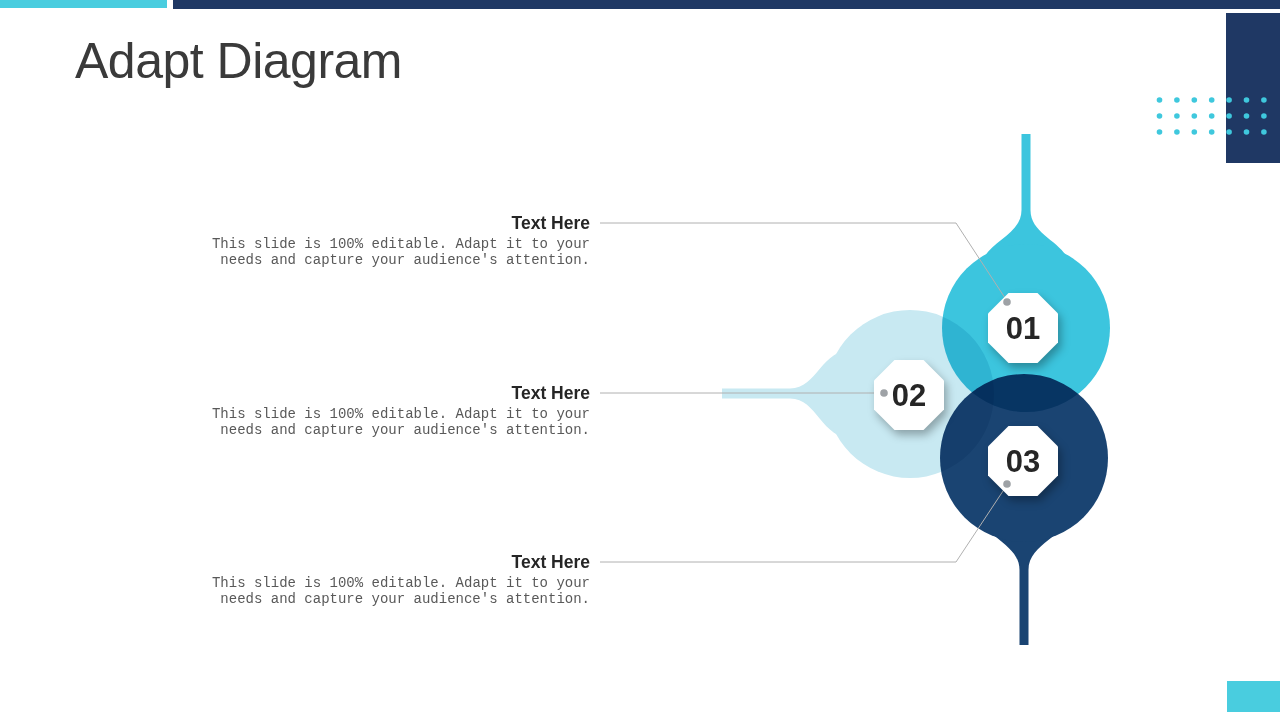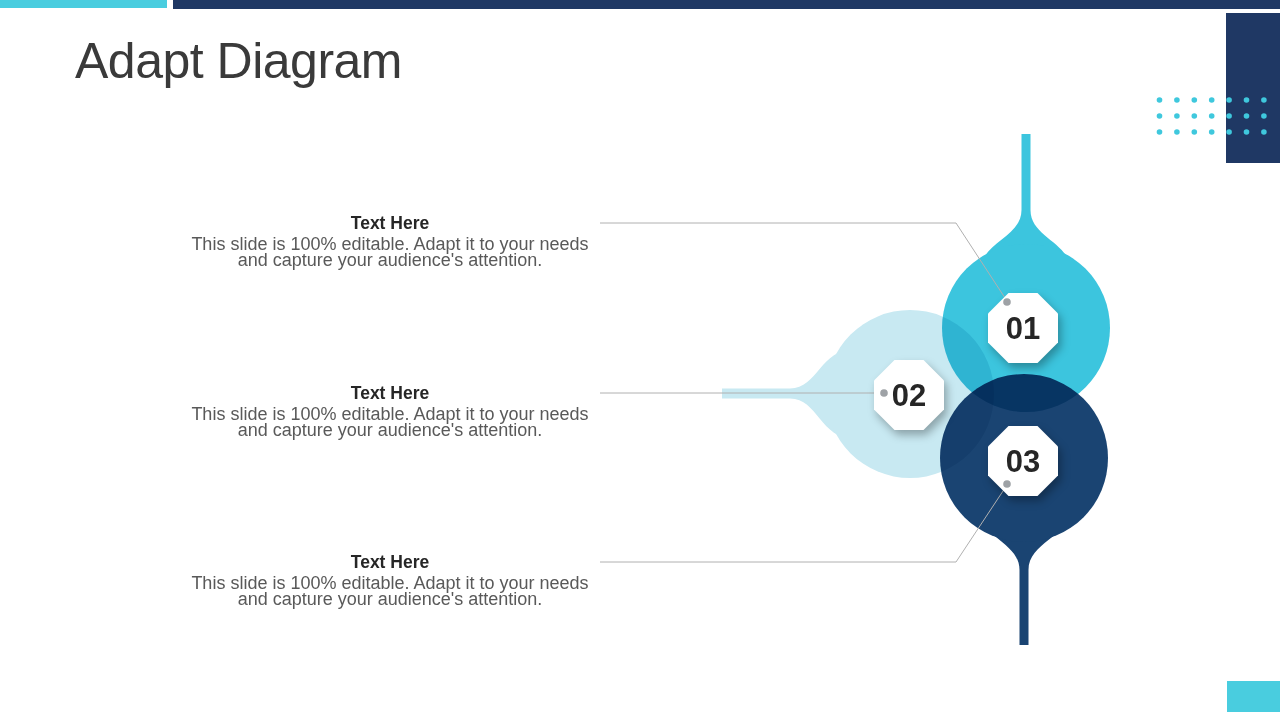--- a/index.html
+++ b/index.html
@@ -14,26 +14,26 @@
   .topbar-navy{left:173px;top:0;width:1107px;height:9px;background:#1F3864;}
   
   .tr-rect{left:1226px;top:13px;width:54px;height:150px;background:#1F3864;}
   .br-rect{left:1227px;top:681px;width:53px;height:31px;background:#49CDDF;}
   
   .page-title{
     left:75px;top:34px;font-size:50px;line-height:1.1;color:#3A3A3A;
     letter-spacing:-0.5px;white-space:nowrap;
   }
   
-  .text-block{width:400px;left:190px;text-align:center;}
+  .text-block{width:400px;left:190px;text-align:right;}
   .text-block h3{
     margin:0 0 3px 0;font-size:17.5px;line-height:20px;color:#262626;font-weight:bold;
   }
   .text-block p{
-    margin:0;font-size:18px;line-height:16px;color:#595959;
+    margin:0;font-size:14px;line-height:16px;color:#595959;font-family:Liberation Mono, monospace;
   }
   .tb-1{top:213px;}
   .tb-2{top:383px;}
   .tb-3{top:552px;}
   svg{display:block;}
   #venn-svg{left:0;top:0;isolation:isolate;}
   .blend{mix-blend-mode:multiply;}
   .badge-oct{filter:drop-shadow(3px 5px 4px rgba(0,0,0,0.30));}
   .badge-num{
     font-family:"Liberation Sans", sans-serif;font-size:31px;font-weight:bold;fill:#262626;

